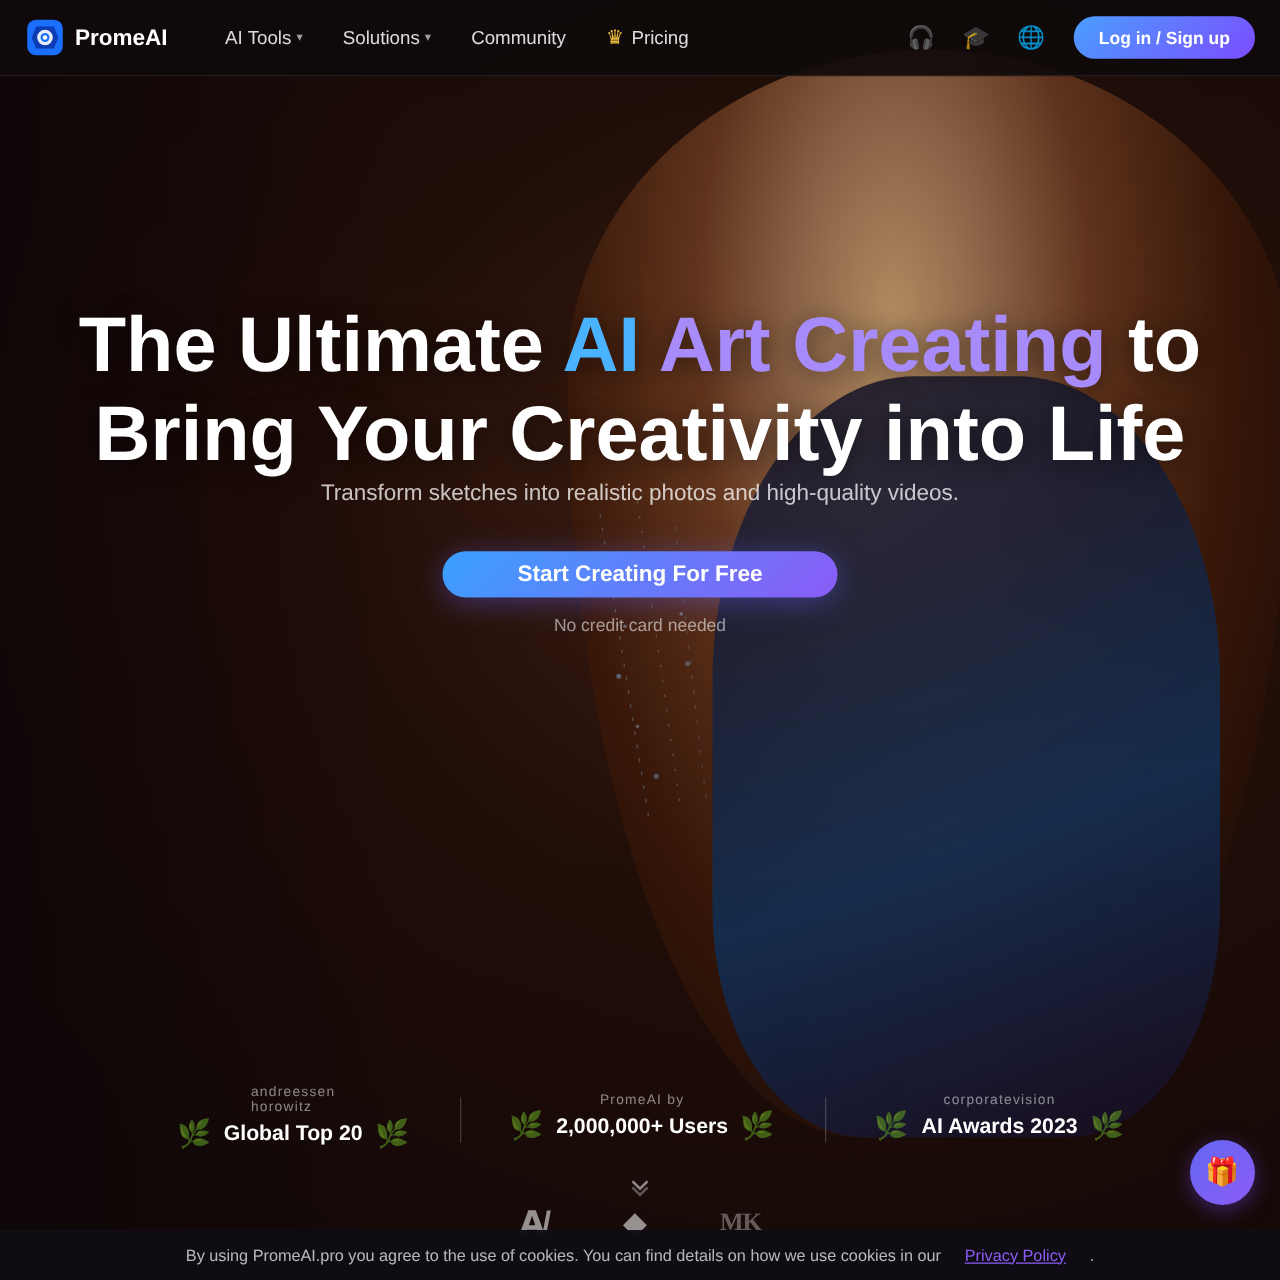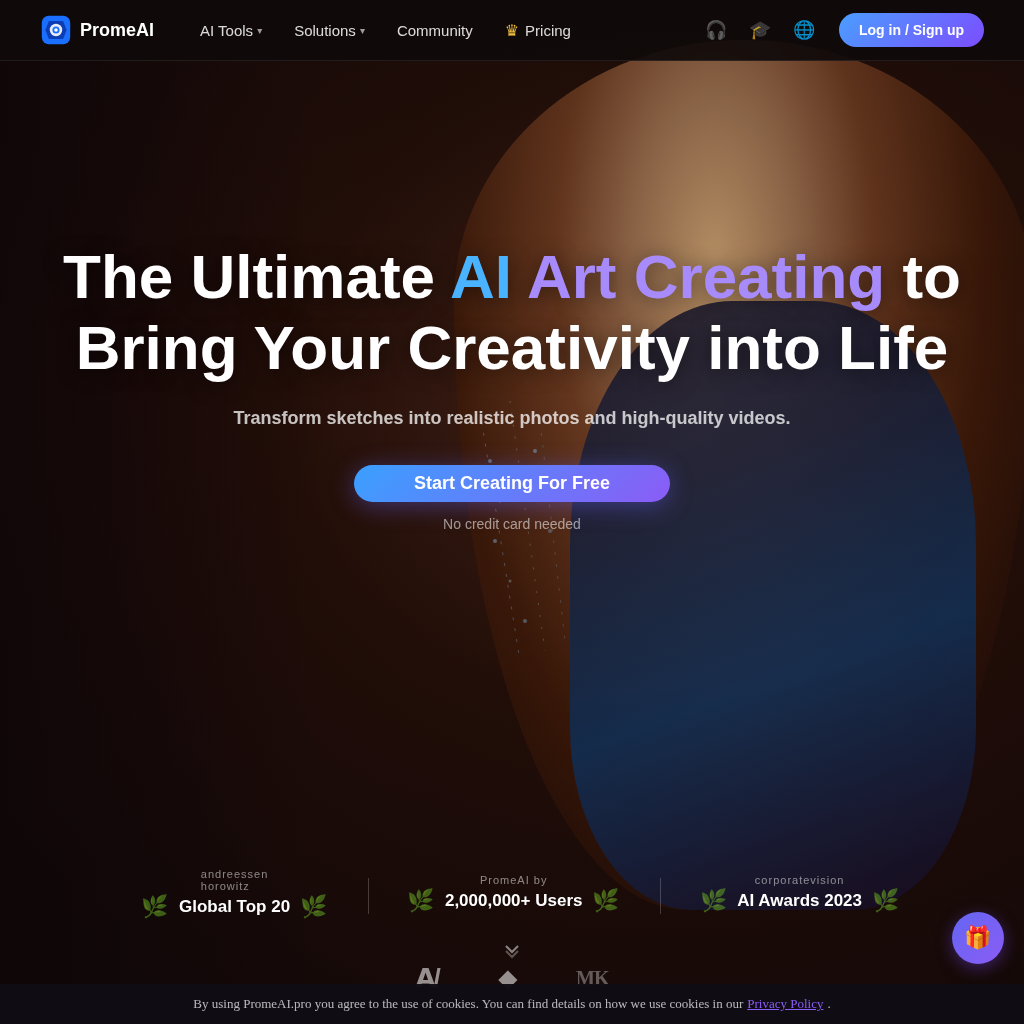--- a/index.html
+++ b/index.html
@@ -2,21 +2,21 @@
 <html><head>
   <meta charset="utf-8">
   <style>
     * { margin: 0; padding: 0; box-sizing: border-box; }
     body { font-family: -apple-system, BlinkMacSystemFont, 'Segoe UI', sans-serif; width: 1024px; height: 1024px; overflow: hidden; position: relative; background: #1a0a0a; }
 
     
     nav {
       position: absolute; top: 0; left: 0; right: 0; height: 61px;
       background: rgba(15,10,10,0.92); display: flex; align-items: center;
-      padding: 0 40px; z-index: 100; border-bottom: 1px solid rgba(255,255,255,0.08);
+      padding: 0 20px; z-index: 100; border-bottom: 1px solid rgba(255,255,255,0.08);
     }
     .nav-logo { display: flex; align-items: center; gap: 8px; text-decoration: none; margin-right: 32px; }
     .logo-text { color: #fff; font-size: 18px; font-weight: 700; }
     .nav-links { display: flex; align-items: center; gap: 4px; flex: 1; }
     .nav-link {
       color: rgba(255,255,255,0.85); font-size: 15px; padding: 8px 14px;
       cursor: pointer; display: flex; align-items: center; gap: 4px;
       text-decoration: none; white-space: nowrap;
     }
     .nav-link .chevron { font-size: 10px; opacity: 0.7; }
@@ -68,22 +68,22 @@
       display: flex; flex-direction: column; align-items: center;
       padding-top: 180px; text-align: center; z-index: 10;
     }
     .hero-title {
       font-size: 62px; font-weight: 800; color: #fff; line-height: 1.15;
       max-width: 920px; text-shadow: 0 2px 20px rgba(0,0,0,0.5);
     }
     .hero-title .highlight-blue { color: #4ab3ff; }
     .hero-title .highlight-purple { color: #a78bfa; }
     .hero-subtitle {
-      margin-top: 24px; font-size: 18px; color: rgba(255,255,255,0.75);
-      font-weight: 700;
+      font-size: 18px; color: rgba(255,255,255,0.75);
+      font-weight: 400;
     }
     .cta-btn {
       margin-top: 36px;
       background: linear-gradient(135deg, #3aa0ff, #8b5cf6);
       color: #fff; border: none; padding: 8px 60px; border-radius: 32px;
       font-size: 18px; font-weight: 600; cursor: pointer;
       box-shadow: 0 4px 24px rgba(100,100,255,0.4);
     }
     .no-credit {
       margin-top: 14px; font-size: 14px; color: rgba(255,255,255,0.55);
@@ -125,21 +125,21 @@
       position: absolute; bottom: 58px; left: 50%; transform: translateX(-50%);
       z-index: 11; color: rgba(255,255,255,0.5); font-size: 20px; animation: bounce 1.5s infinite;
     }
     @keyframes bounce { 0%,100%{transform:translateX(-50%) translateY(0)} 50%{transform:translateX(-50%) translateY(5px)} }
 
     
     .cookie-bar {
       position: absolute; bottom: 0; left: 0; right: 0; height: 40px;
       background: rgba(15,12,20,0.97); display: flex; align-items: center;
       justify-content: center; font-size: 13px; color: rgba(255,255,255,0.7);
-      z-index: 200; gap: 4px; font-family: Liberation Serif, serif;
+      z-index: 200; gap: 19px;
     }
     .cookie-bar a { color: #8b5cf6; text-decoration: underline; cursor: pointer; }
 
     
     .gift-btn {
       position: absolute; bottom: 60px; right: 20px; z-index: 150;
       width: 52px; height: 52px; border-radius: 50%;
       background: linear-gradient(135deg, #6366f1, #8b5cf6);
       border: none; cursor: pointer; display: flex; align-items: center;
       justify-content: center; font-size: 22px;

